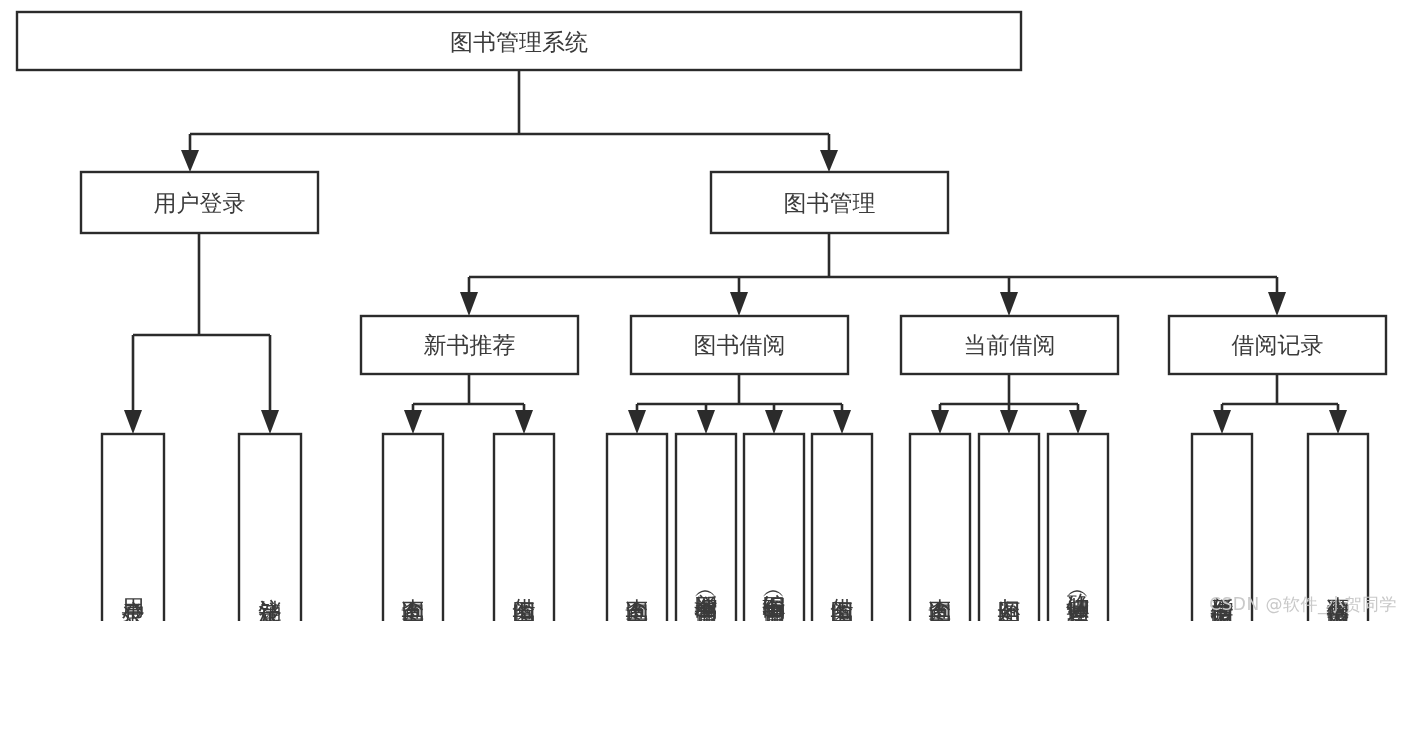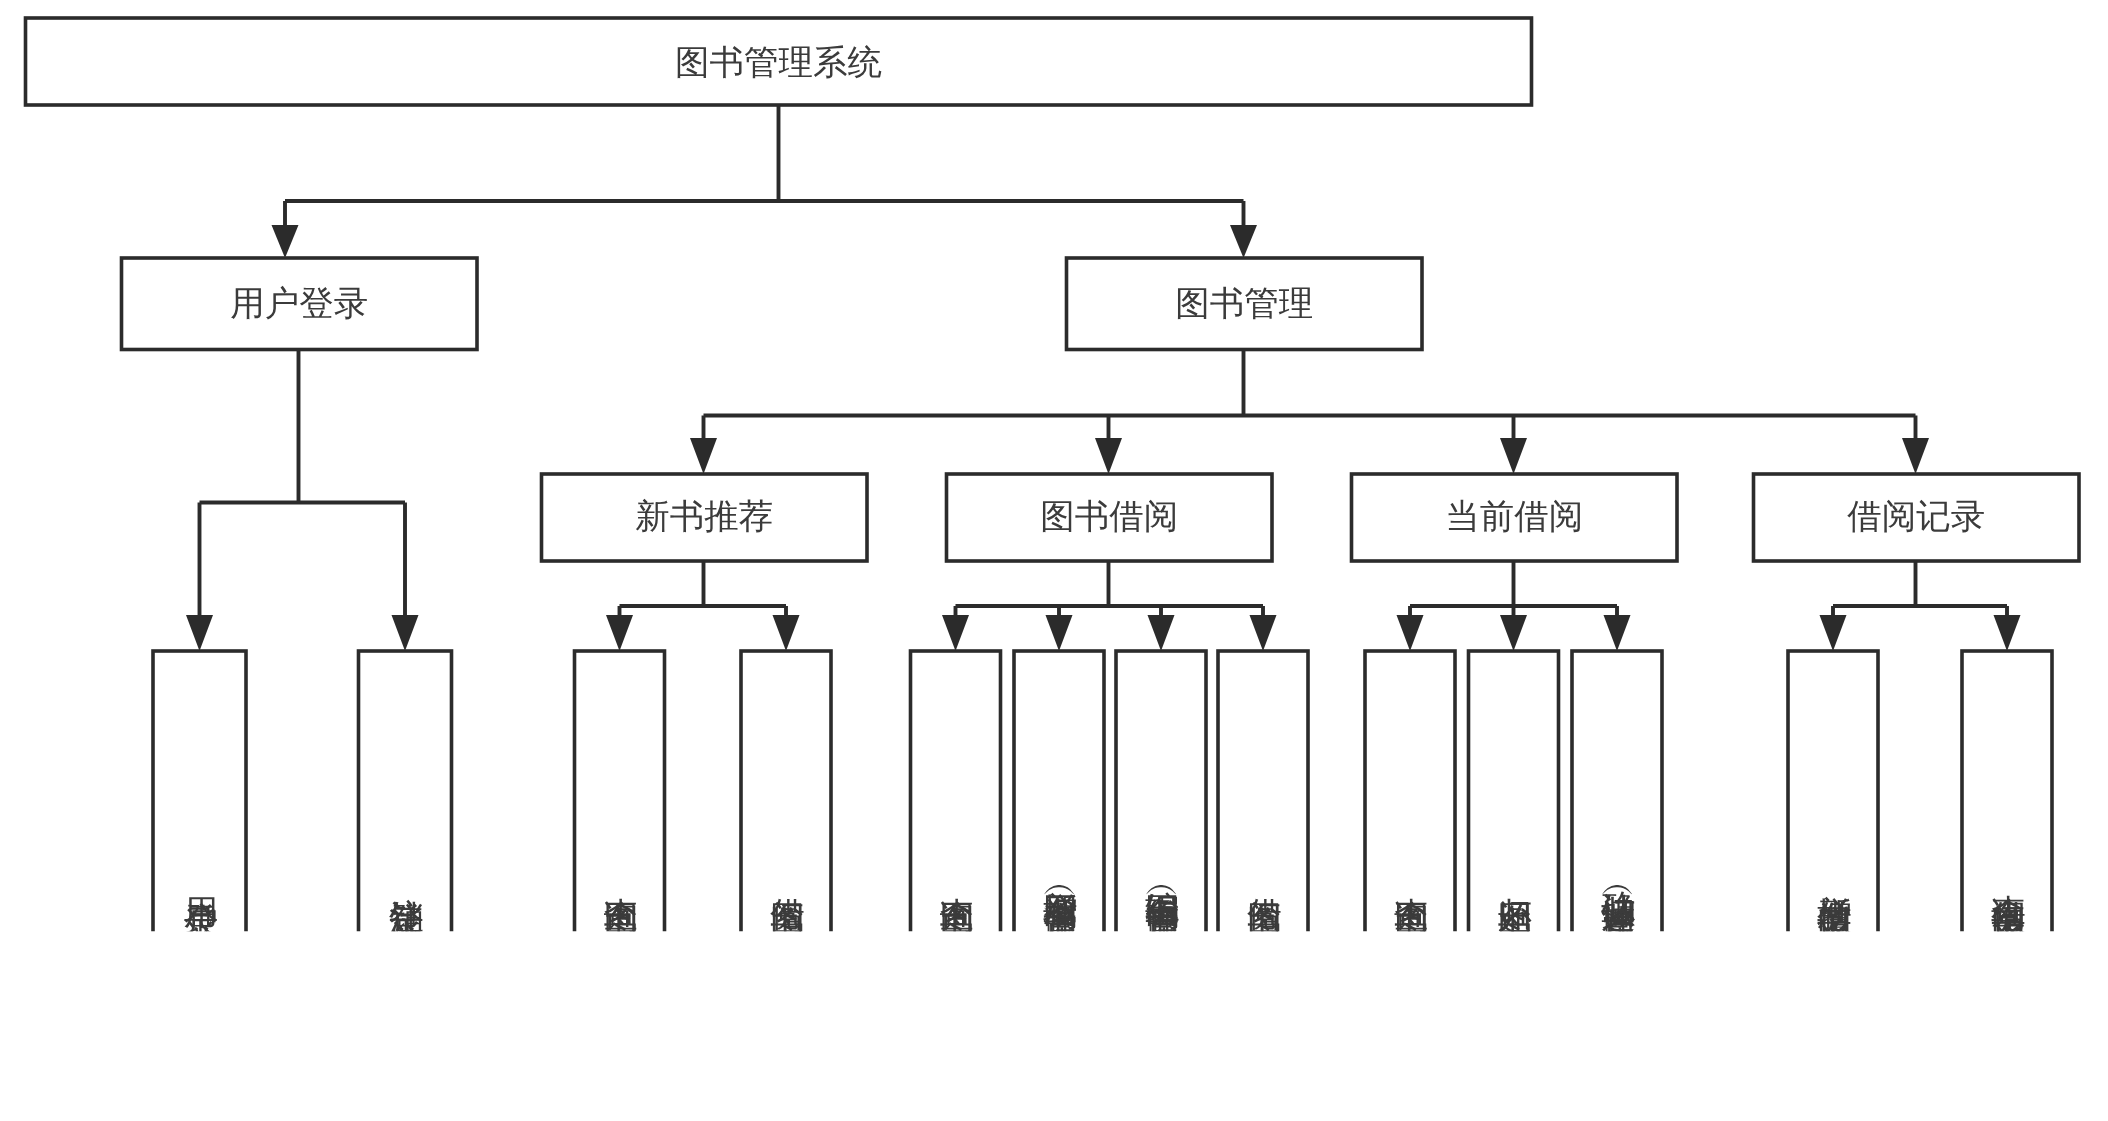--- a/index.html
+++ b/index.html
@@ -229,13 +229,14 @@
     <span class="leaf-label">确认归还（管理员）</span>
   </div>
 
   <div class="leaf-label-holder" style="left:1192px; top:434px; width:60px; height:300px;">
     <span class="leaf-label">新增借阅记录</span>
   </div>
   <div class="leaf-label-holder" style="left:1308px; top:434px; width:60px; height:300px;">
     <span class="leaf-label">查询借阅记录</span>
   </div>
 
+  <div class="watermark">CSDN @软件_小贺同学</div>
 </div>
 
 </body></html>

